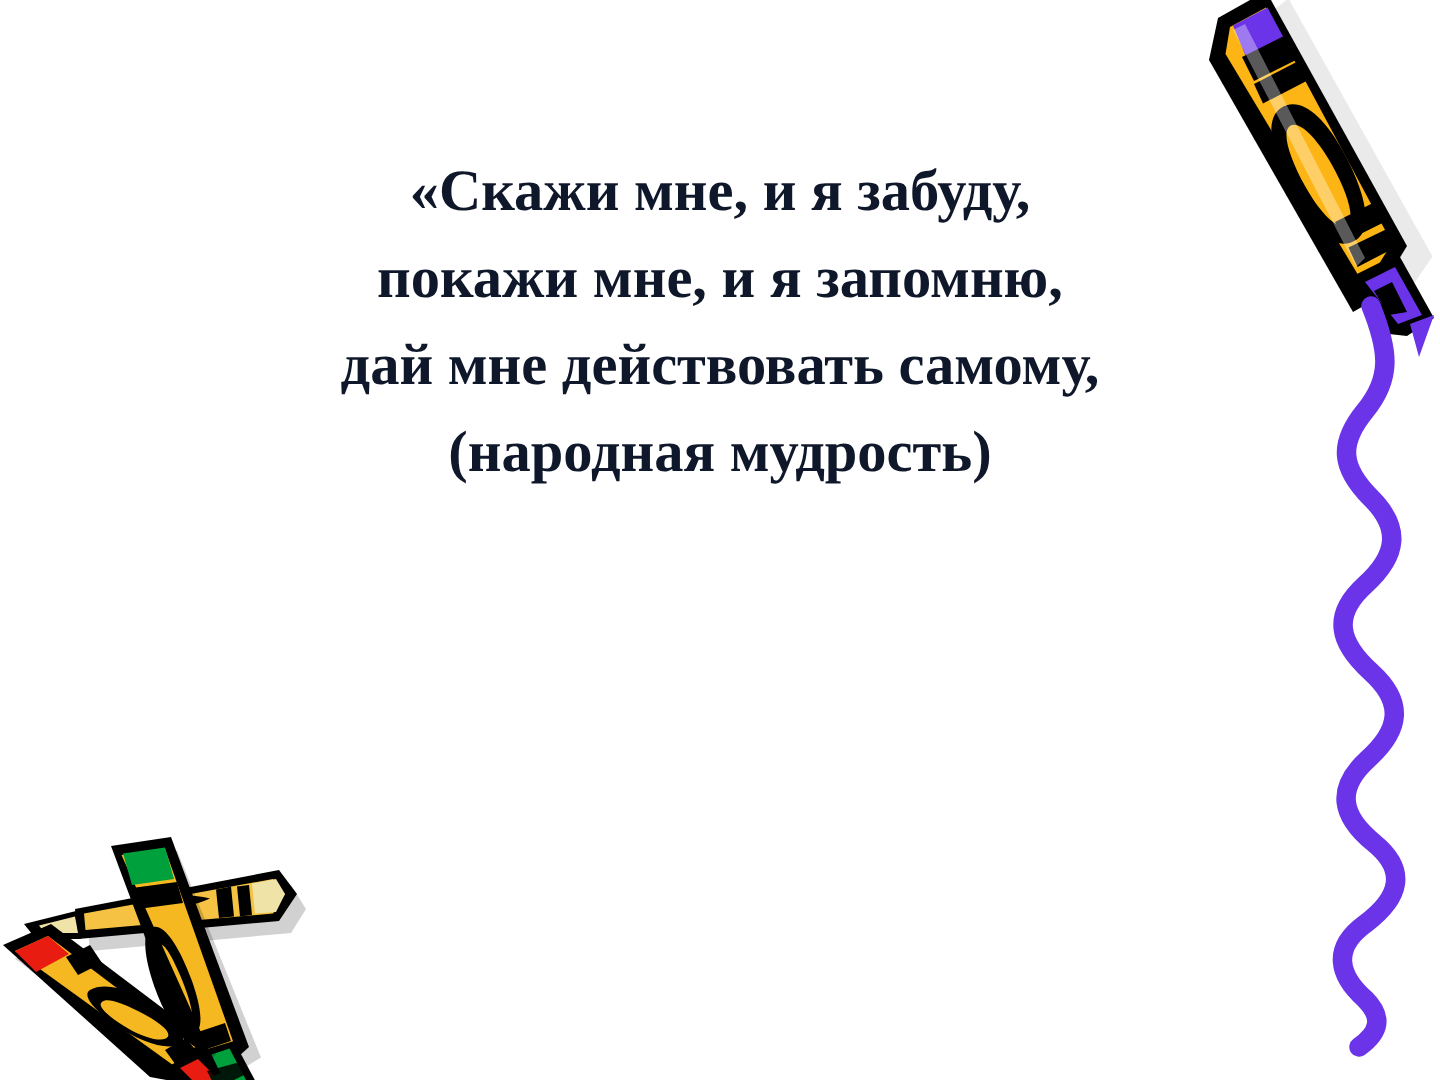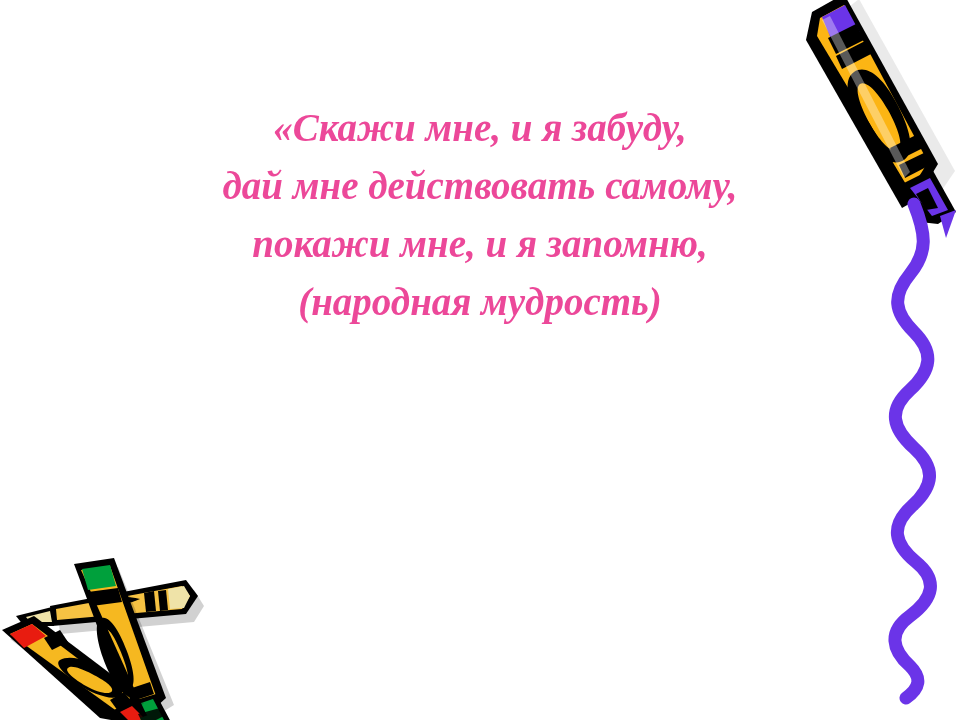--- a/index.html
+++ b/index.html
@@ -30,24 +30,23 @@
     font-family: "Liberation Serif", "DejaVu Serif", serif;
     font-weight: 400;
     font-style: normal;
     font-size: 54px;
     line-height: 1.05;
     letter-spacing: 0.5px;
     margin: 0 0 14px 0;
     padding-left: 10px;
   }
   .quote-line {
-    color: #ec4899;
+    color: #0f172a;
     font-family: "Liberation Serif", "DejaVu Serif", serif;
     font-weight: 700;
-    font-style: italic;
     font-size: 39px;
     line-height: 1.0;
     margin: 0 0 19px 0;
     white-space: nowrap;
   }
   .quote-line.attribution {
     margin-bottom: 16px;
   }
 
   
@@ -172,22 +171,22 @@
       <path d="M146 170 L162 164 L168 180 L150 180 Z" fill="#00A03C"></path>
       <path d="M144 166 L166 160 L170 168 L150 178 Z" fill="#000000" opacity="0.85"></path>
     </svg>
   </div>
 
   <div class="text-block">
 
 
     <p class="quote-line">«Скажи мне, и я забуду,</p>
 
+    <p class="quote-line">покажи мне, и я запомню,</p>
+
     <p class="quote-line">дай мне действовать самому,</p>
-
-    <p class="quote-line">покажи мне, и я запомню,</p>
 
 
     <p class="quote-line attribution">(народная мудрость)</p>
 
   </div>
 
 </div>
 
 </body></html>

